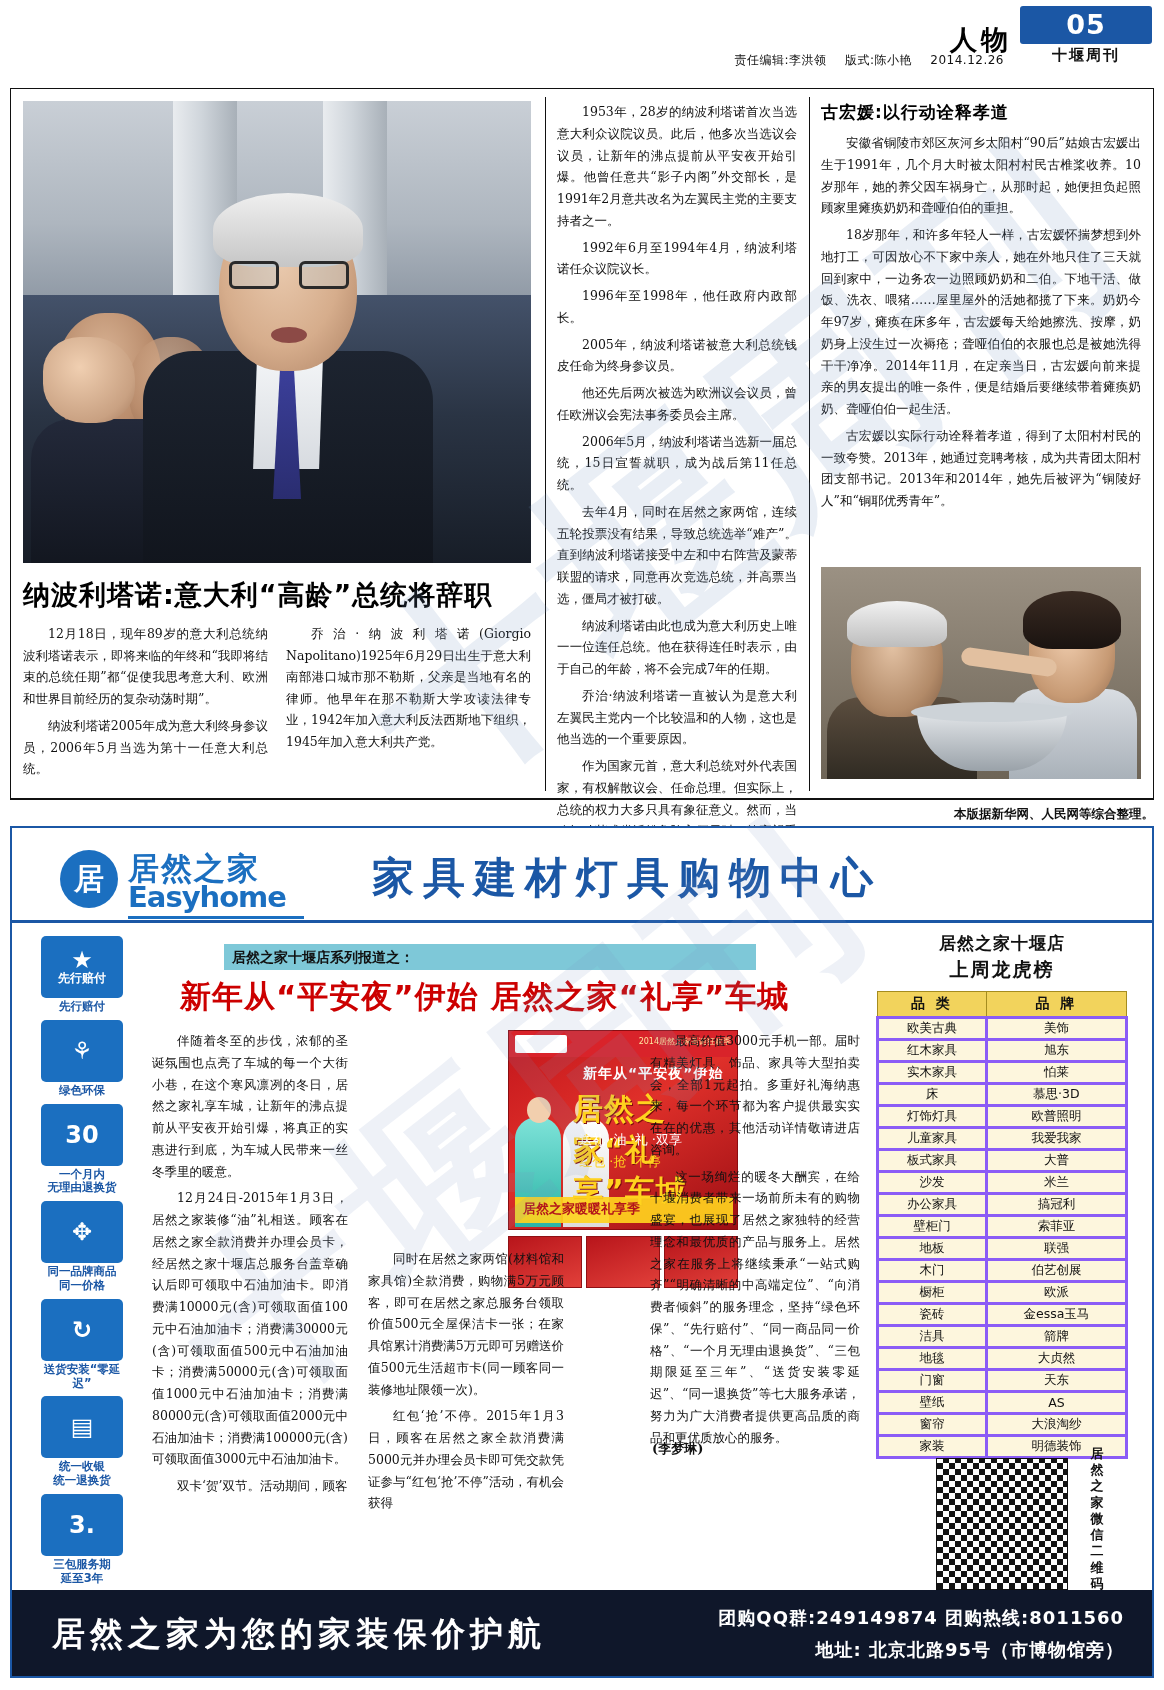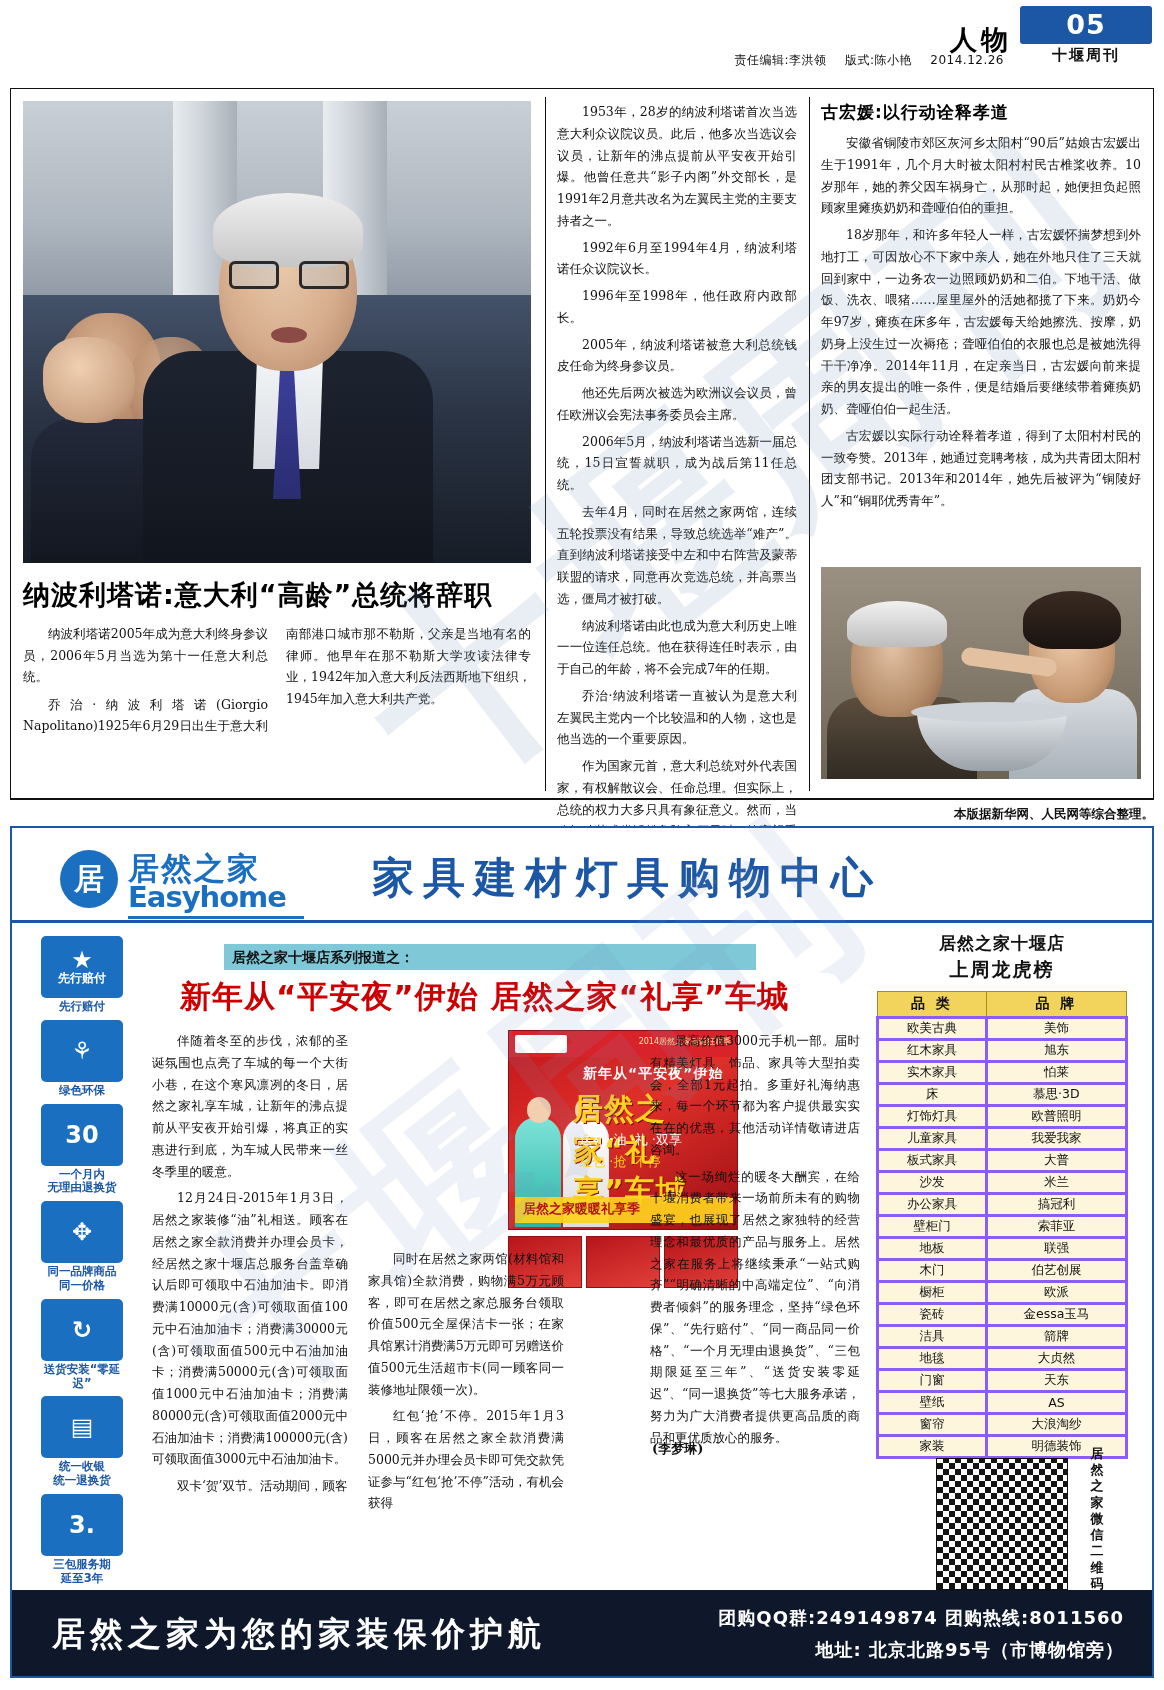--- a/index.html
+++ b/index.html
@@ -312,20 +312,21 @@
           <i class="l"></i>
           <i class="r"></i>
         </div>
       <div class="pm-mouth"></div>
       <div class="pm-hand"></div>
     </div>
 
     <div class="hl-main">纳波利塔诺:意大利“高龄”总统将辞职</div>
 
     <div class="body-2col">
+      <p>12月18日，现年89岁的意大利总统纳波利塔诺表示，即将来临的年终和“我即将结束的总统任期”都“促使我思考意大利、欧洲和世界目前经历的复杂动荡时期”。</p>
       <p>纳波利塔诺2005年成为意大利终身参议员，2006年5月当选为第十一任意大利总统。</p>
       <p>乔治·纳波利塔诺(Giorgio Napolitano)1925年6月29日出生于意大利南部港口城市那不勒斯，父亲是当地有名的律师。他早年在那不勒斯大学攻读法律专业，1942年加入意大利反法西斯地下组织，1945年加入意大利共产党。</p>
     </div>
 
     <div class="midcol">
       <p>1953年，28岁的纳波利塔诺首次当选意大利众议院议员。此后，他多次当选议会议员，让新年的沸点提前从平安夜开始引爆。他曾任意共“影子内阁”外交部长，是1991年2月意共改名为左翼民主党的主要支持者之一。</p>
       <p>1992年6月至1994年4月，纳波利塔诺任众议院议长。</p>
       <p>1996年至1998年，他任政府内政部长。</p>
       <p>2005年，纳波利塔诺被意大利总统钱皮任命为终身参议员。</p>
       <p>他还先后两次被选为欧洲议会议员，曾任欧洲议会宪法事务委员会主席。</p>

